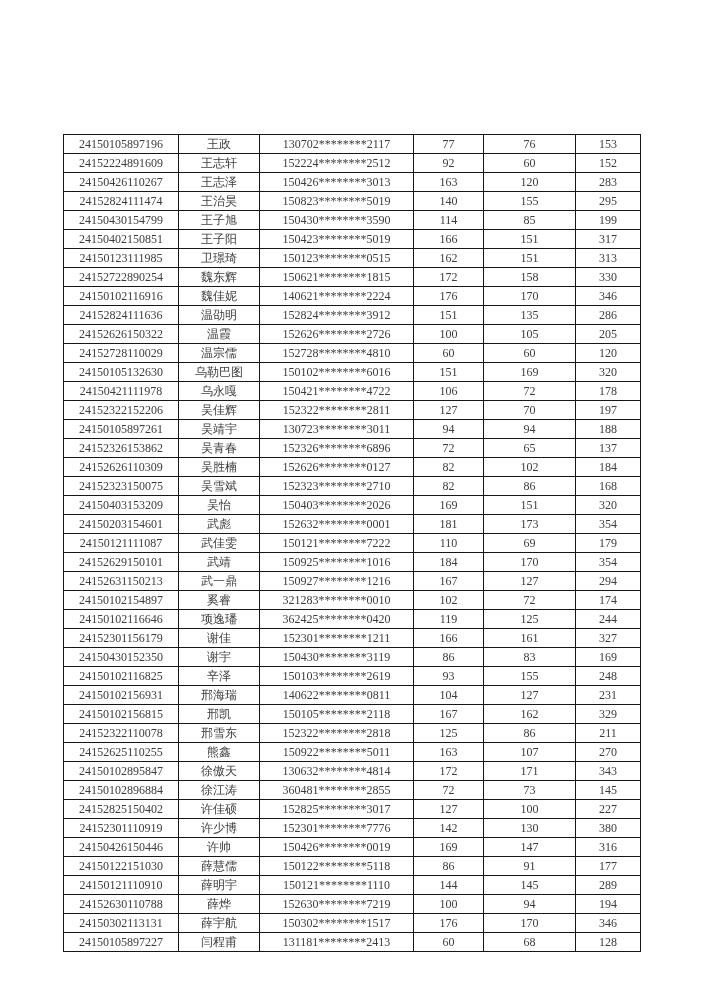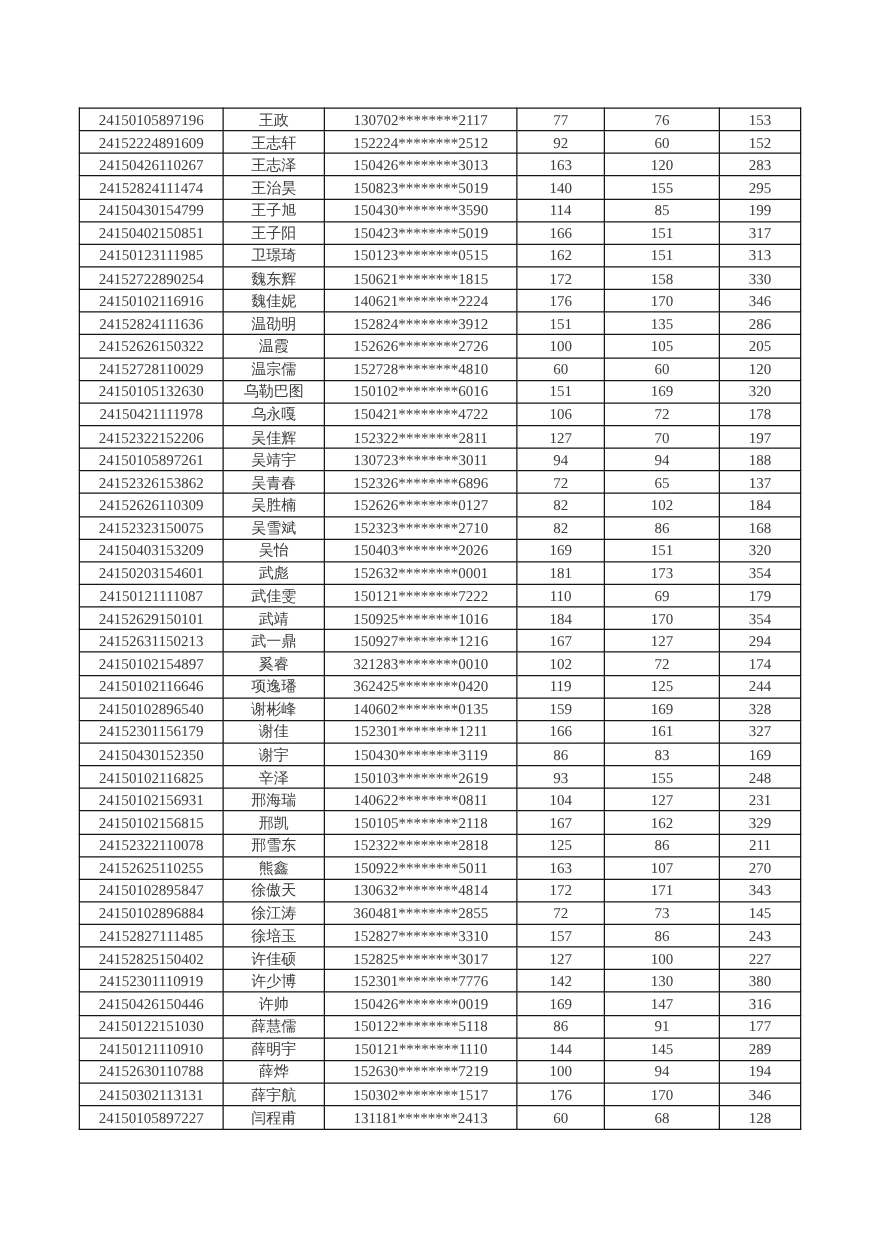--- a/index.html
+++ b/index.html
@@ -20,20 +20,21 @@
     left: 63px;
     top: 86px;
     width: 577px;
     height: 818px;
   }
   table.score-table {
     border-collapse: collapse;
     table-layout: fixed;
     width: 100%;
     height: 100%;
+    margin-top: 48px;
   }
   table.score-table td {
     border: 1px solid #161616;
     padding: 0 2px;
     text-align: center;
     vertical-align: middle;
     font-size: 12px;
     line-height: 1;
     color: #3c3c3c;
     white-space: nowrap;
@@ -263,28 +264,20 @@
           </tr>
           <tr>
             <td>24150102116646</td>
             <td>项逸璠</td>
             <td>362425********0420</td>
             <td>119</td>
             <td>125</td>
             <td>244</td>
           </tr>
           <tr>
-            <td>24150102896540</td>
-            <td>谢彬峰</td>
-            <td>140602********0135</td>
-            <td>159</td>
-            <td>169</td>
-            <td>328</td>
-          </tr>
-          <tr>
             <td>24152301156179</td>
             <td>谢佳</td>
             <td>152301********1211</td>
             <td>166</td>
             <td>161</td>
             <td>327</td>
           </tr>
           <tr>
             <td>24150430152350</td>
             <td>谢宇</td>
@@ -343,28 +336,20 @@
           </tr>
           <tr>
             <td>24150102896884</td>
             <td>徐江涛</td>
             <td>360481********2855</td>
             <td>72</td>
             <td>73</td>
             <td>145</td>
           </tr>
           <tr>
-            <td>24152827111485</td>
-            <td>徐培玉</td>
-            <td>152827********3310</td>
-            <td>157</td>
-            <td>86</td>
-            <td>243</td>
-          </tr>
-          <tr>
             <td>24152825150402</td>
             <td>许佳硕</td>
             <td>152825********3017</td>
             <td>127</td>
             <td>100</td>
             <td>227</td>
           </tr>
           <tr>
             <td>24152301110919</td>
             <td>许少博</td>

